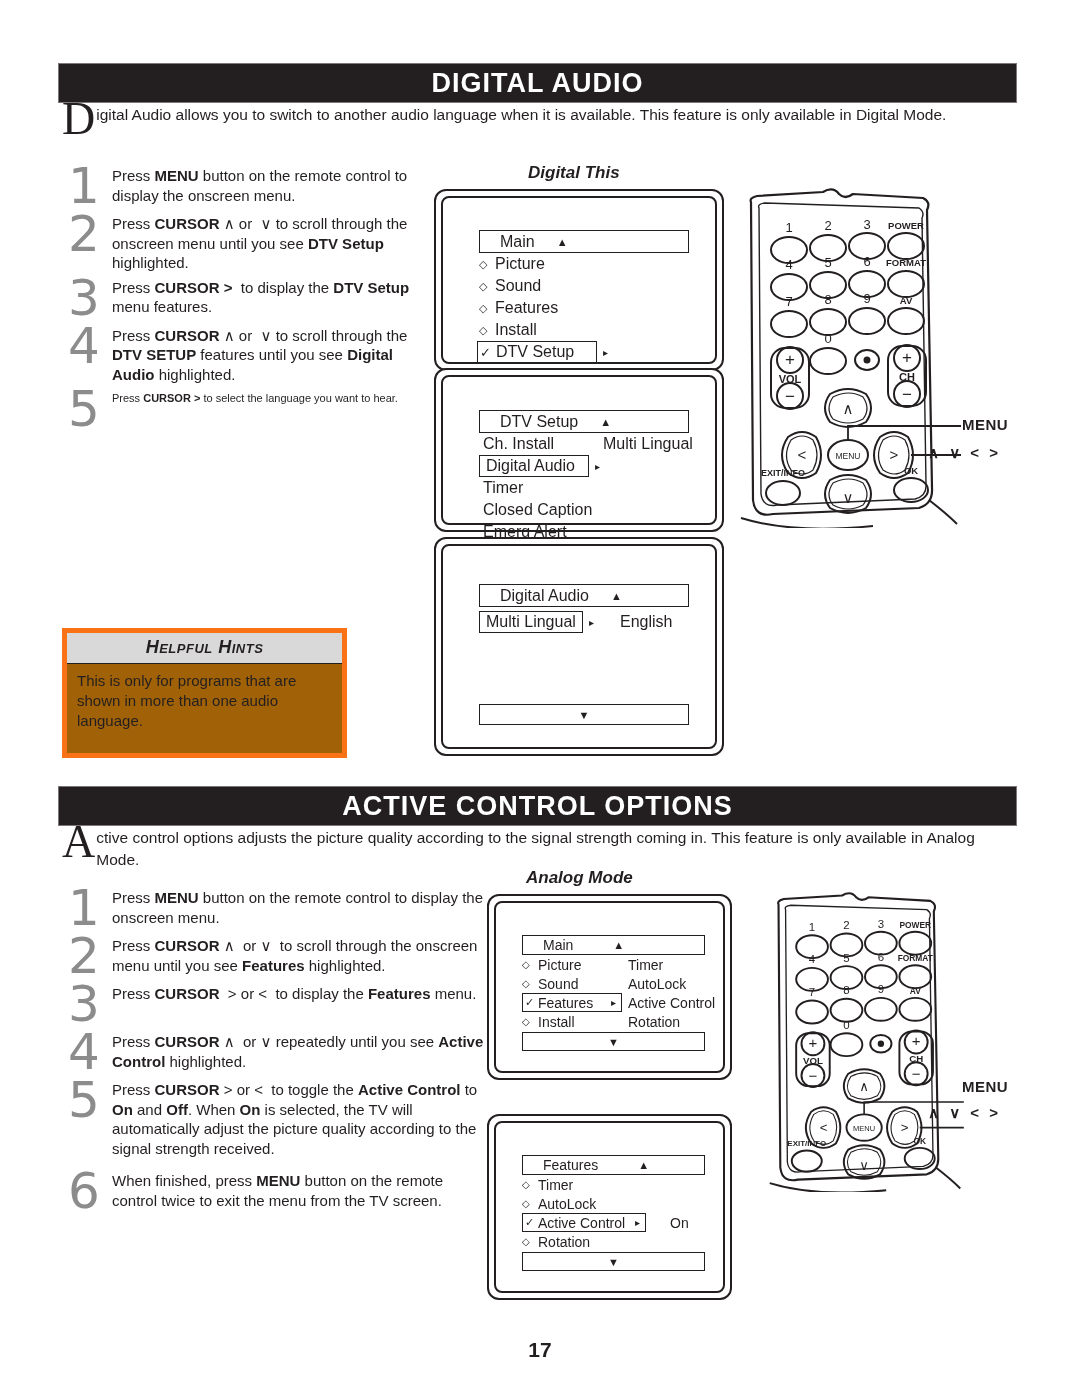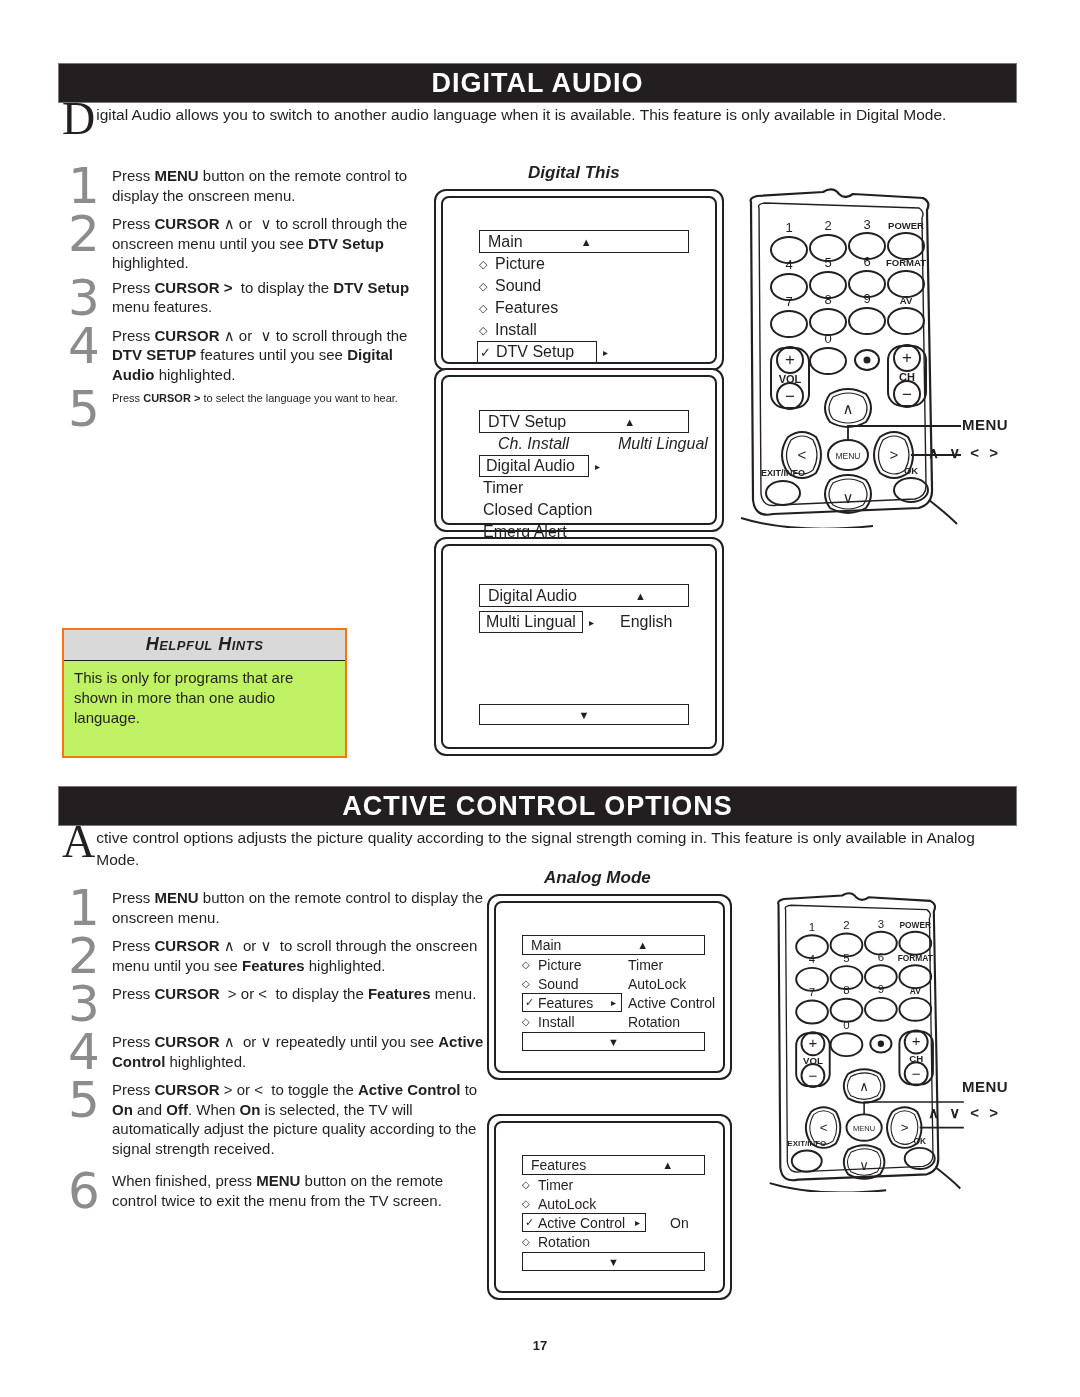--- a/index.html
+++ b/index.html
@@ -73,22 +73,22 @@
   .step-txt {
     font-size: 15px;
     line-height: 19.5px;
     padding-top: 3px;
   }
   .step-txt b { font-weight: bold; }
 
   
   .hints {
     position: absolute;
-    border: 2px solid #f97316;
-    background: #bef264;
+    border: 5px solid #f97316;
+    background: #a16207;
     box-sizing: border-box;
   }
   .hints-title {
     background: #d9d9d9;
     border-bottom: 1px solid #231f20;
     text-align: center;
     font-style: italic;
     font-weight: bold;
     font-size: 18px;
     padding: 4px 0 5px 0;
@@ -129,25 +129,24 @@
     position: absolute;
     left: 36px;
     right: 26px;
     top: 32px;
   }
   .osd-title {
     border: 1.5px solid #231f20;
     height: 23px;
     display: flex;
     align-items: center;
-    padding: 0 8px;
+    padding: 0 20px;
     font-size: 16px;
     box-sizing: border-box;
     position: relative;
-    gap: 36px;
   }
   .osd-title .caret { margin-left: 22px; font-size: 11px; }
   .osd-row {
     font-size: 16px;
     height: 22px;
     display: flex;
     align-items: center;
     position: relative;
     white-space: nowrap;
   }
@@ -185,21 +184,21 @@
 
   
   .remote { position: absolute; }
   .remote svg { display: block; }
 
   
   .pageno {
     position: absolute;
     width: 100%;
     text-align: center;
-    font-size: 13px;
+    font-size: 21px;
     font-weight: bold;
     color: #231f20;
   }
 </style>
 </head>
 <body>
 
 <div class="section-bar" style="left:58px; top:63px; width:957px; height:38px;">
   <span>DIGITAL AUDIO</span>
 </div>
@@ -272,21 +271,21 @@
   </div>
 </div>
 
 <div class="tvbox" style="left:434px; top:368px; width:290px; height:164px;">
   <div class="inner">
     <div class="osd" style="top:33px;">
       <div class="osd-title">
         <span>DTV Setup</span>
         <span class="caret">▲</span>
       </div>
-      <div class="osd-row" style="margin-left:19px;font-style:italic;">
+      <div class="osd-row" style="margin-left:4px;">
         <span>Ch. Install</span>
         <span class="col2" style="left:120px;">Multi Lingual</span>
       </div>
       <div class="osd-row">
         <span class="osd-sel" style="width:110px; padding-left:6px;">
           <span>Digital Audio</span>
         </span>
         <span class="osd-arrow">▸</span>
       </div>
       <div class="osd-row" style="margin-left:4px;">
@@ -434,21 +433,21 @@
   <div class="step">
     <div class="step-num">5</div>
     <div class="step-txt">Press <b>CURSOR</b> &gt; or &lt; &nbsp;to toggle the <b>Active Control</b> to <b>On</b> and <b>Off</b>.  When <b>On</b> is selected, the TV will automatically adjust the picture quality according to the signal strength received.</div>
   </div>
   <div class="step" style="margin-top:10px;">
     <div class="step-num">6</div>
     <div class="step-txt">When finished, press <b>MENU</b> button on the remote control twice to exit the menu from the TV screen.</div>
   </div>
 </div>
 
-<div class="mode-label" style="left:544px; top:868px;">Analog Mode</div>
+<div class="mode-label" style="left:526px; top:868px;">Analog Mode</div>
 
 <div class="tvbox" style="left:487px; top:894px; width:245px; height:186px;">
   <div class="inner">
     <div class="osd" style="left:26px; right:18px; top:32px;">
       <div class="osd-title" style="height:20px; font-size:14px;">
         <span>Main</span>
         <span class="caret" style="margin-left:40px;">▲</span>
       </div>
       <div class="osd-row" style="height:19px; font-size:14px;">
         <span class="bullet" style="font-size:10px;">◇</span>

